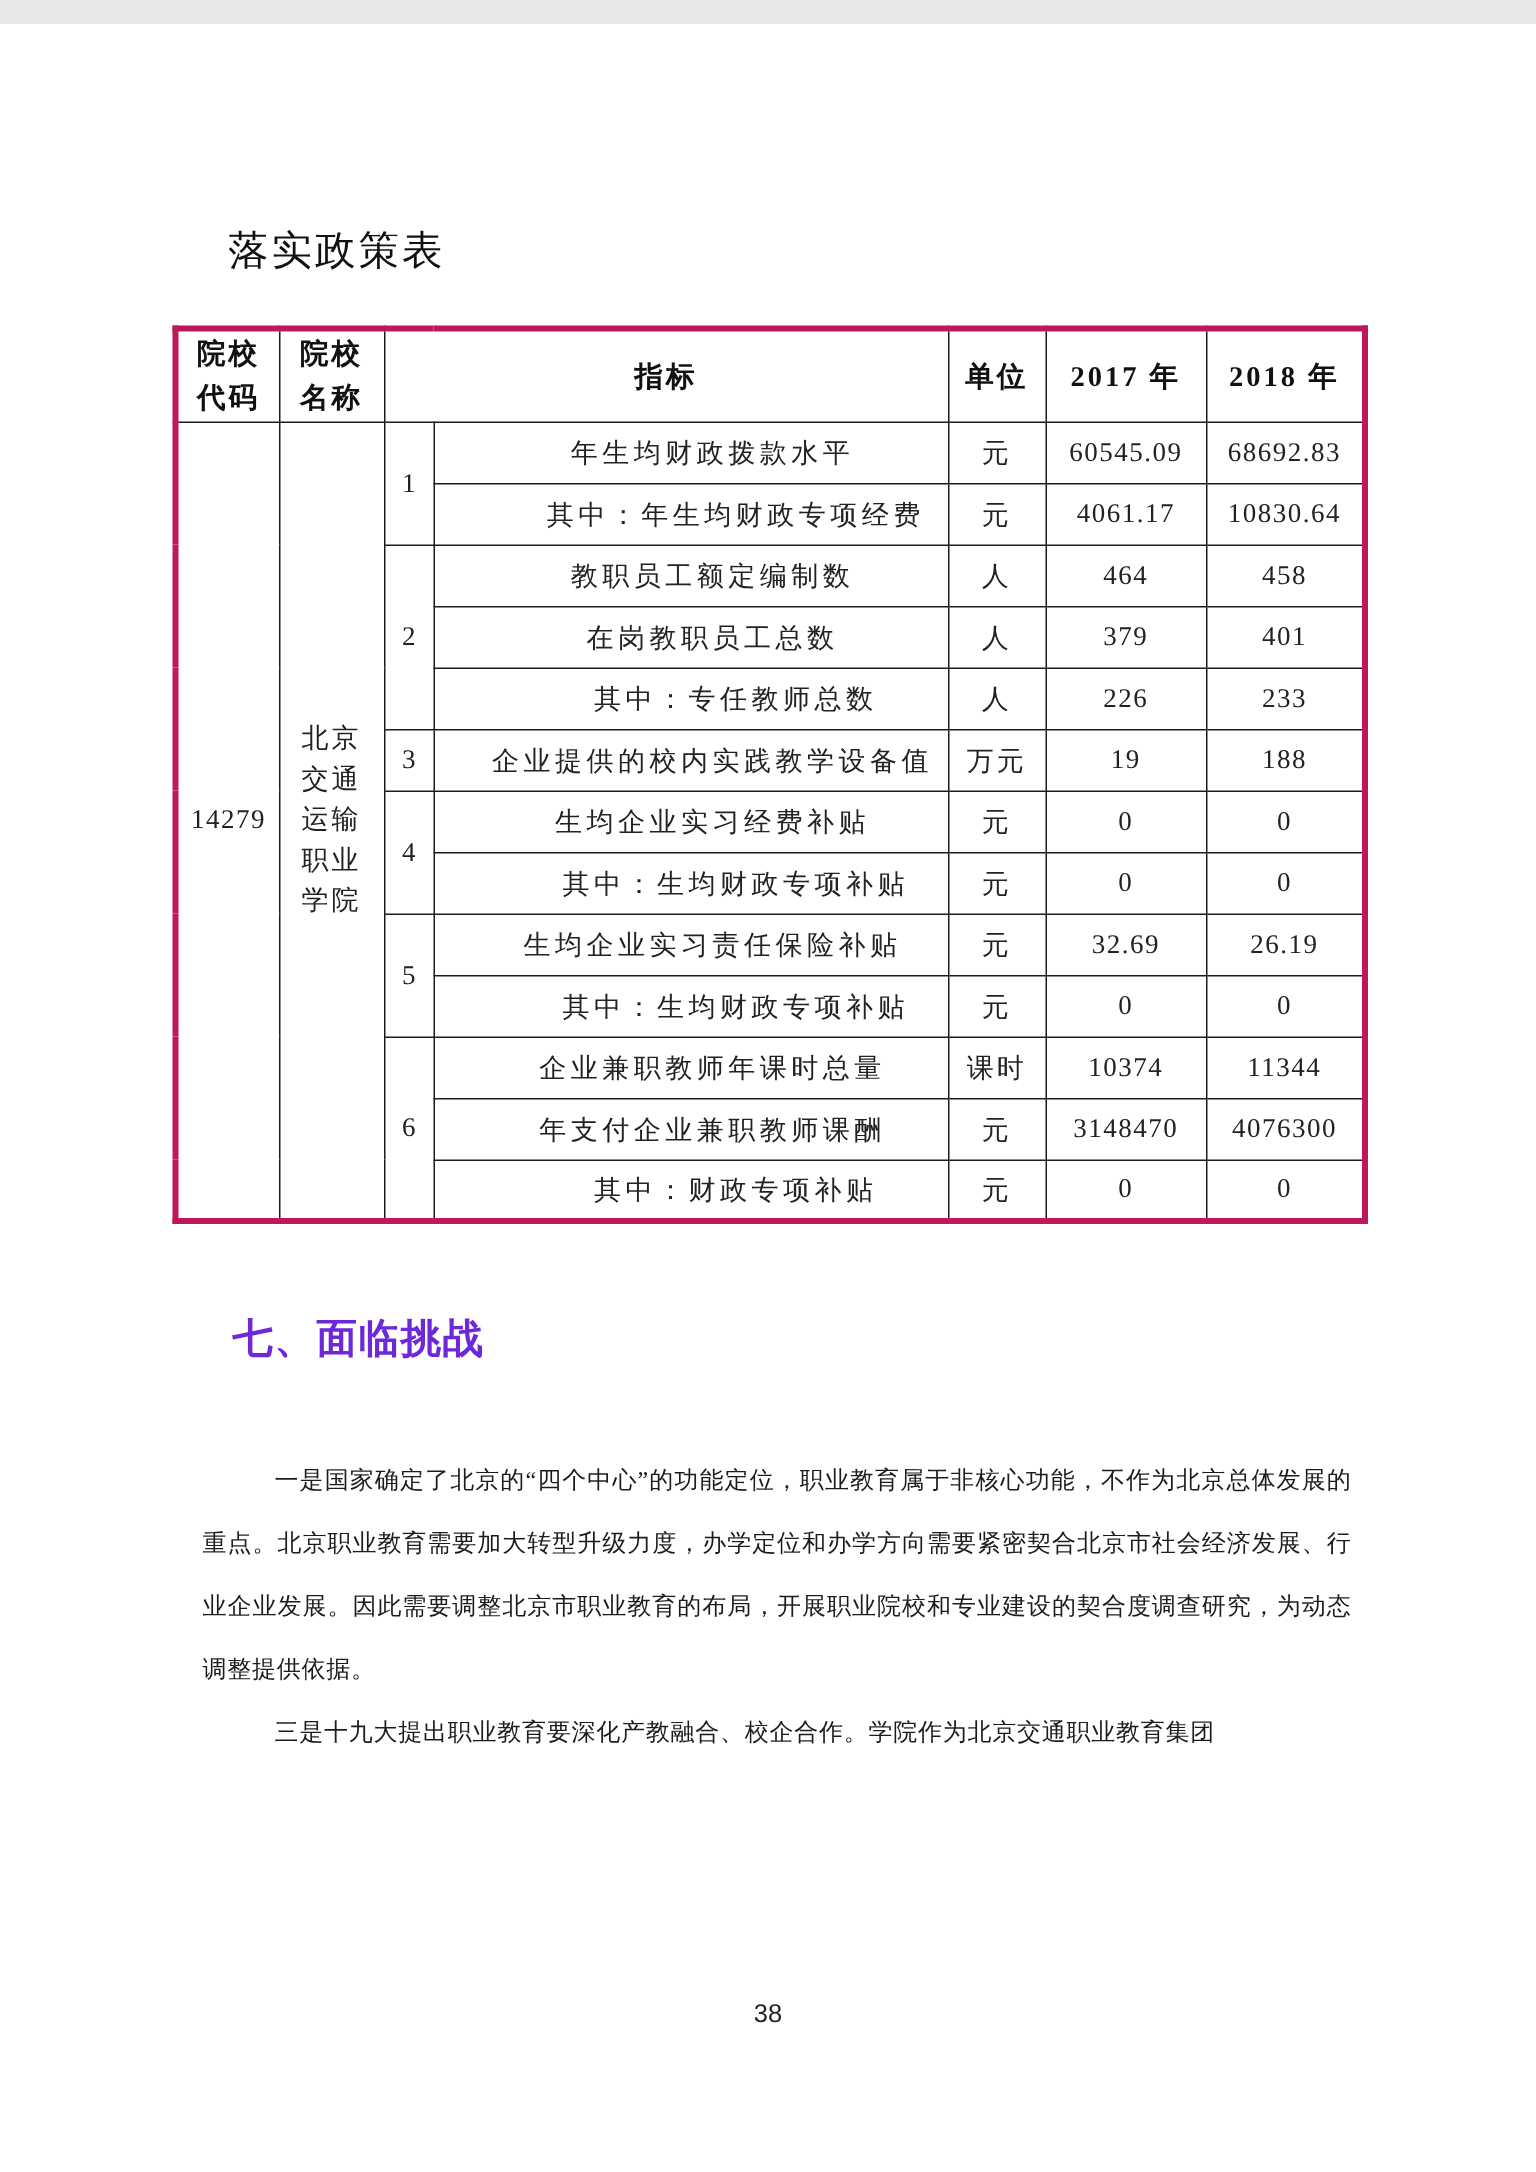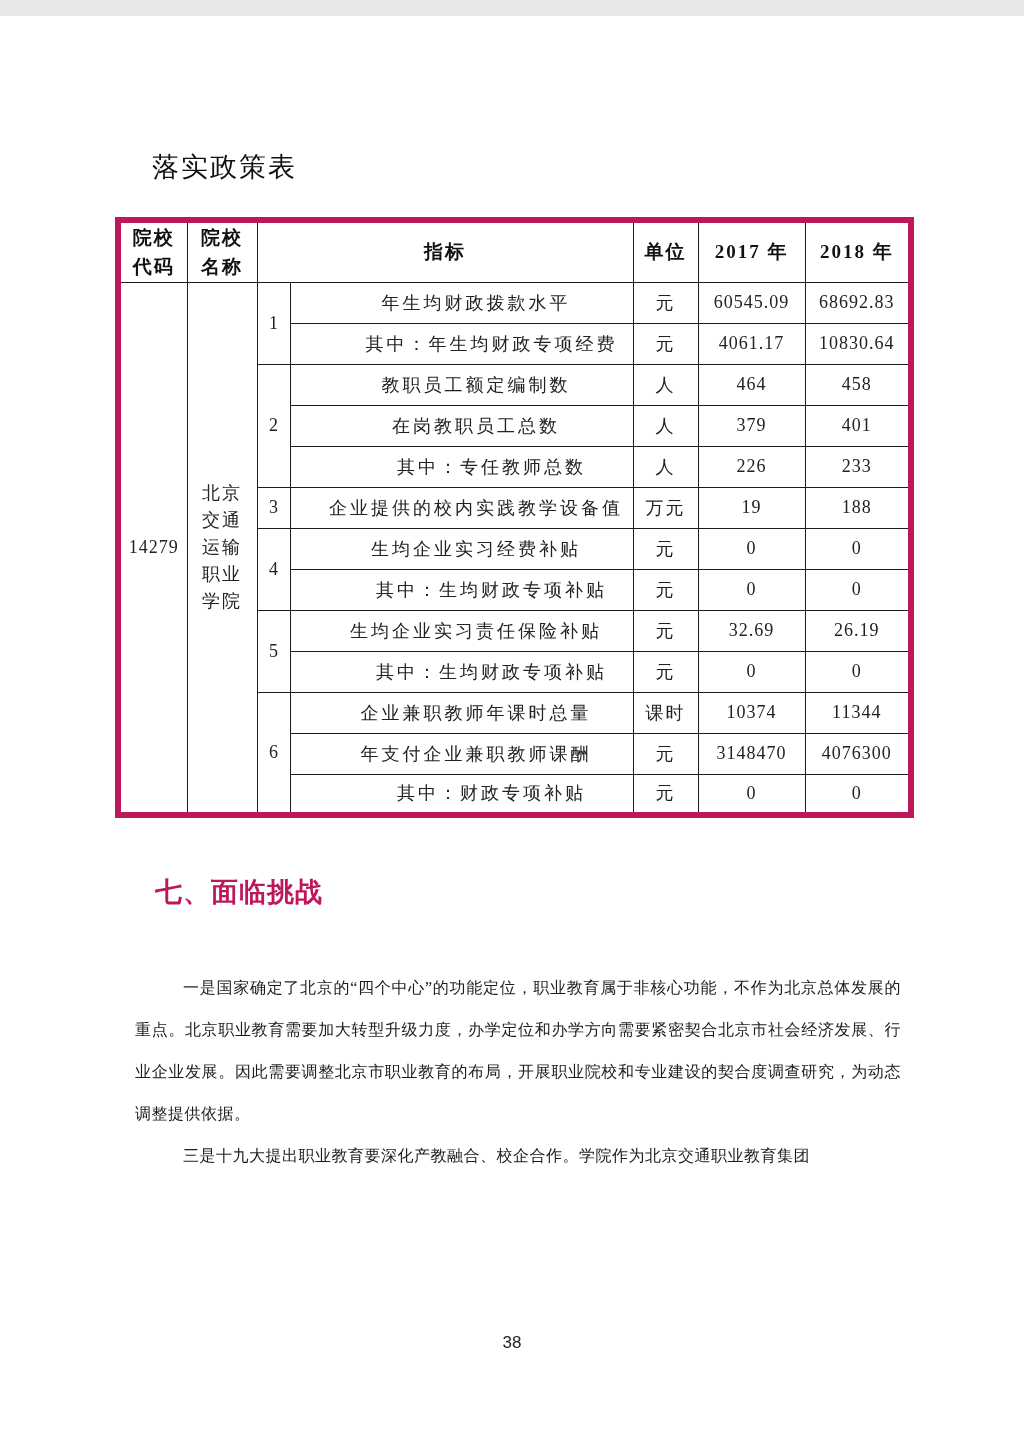--- a/index.html
+++ b/index.html
@@ -24,21 +24,21 @@
     letter-spacing: 2px;
     color: #111;
     line-height: 38px;
   }
   table.policy {
     position: absolute;
     left: 115px;
     top: 201px;
     border-collapse: collapse;
     table-layout: fixed;
-    border: 6px solid #be185d;
+    border: 4px solid #be185d;
     font-family: "Liberation Serif", "DejaVu Serif", serif;
   }
   table.policy th, table.policy td {
     border: 1px solid #1c1c1c;
     text-align: center;
     vertical-align: middle;
     font-size: 18px;
     color: #222;
     overflow: hidden;
   }
@@ -76,21 +76,21 @@
   td.unit { letter-spacing: 2px; font-size: 17.5px; }
   td.num { letter-spacing: 1px; font-size: 18px; }
   .section-heading {
     position: absolute;
     left: 155px;
     top: 857px;
     font-family: "Liberation Sans", "DejaVu Sans", sans-serif;
     font-size: 27px;
     font-weight: 700;
     letter-spacing: 1px;
-    color: #be185d;
+    color: #6d28d9;
     line-height: 38px;
   }
   .body-text {
     position: absolute;
     left: 135px;
     top: 951px;
     width: 766px;
   }
   .body-text p {
     font-size: 16px;

